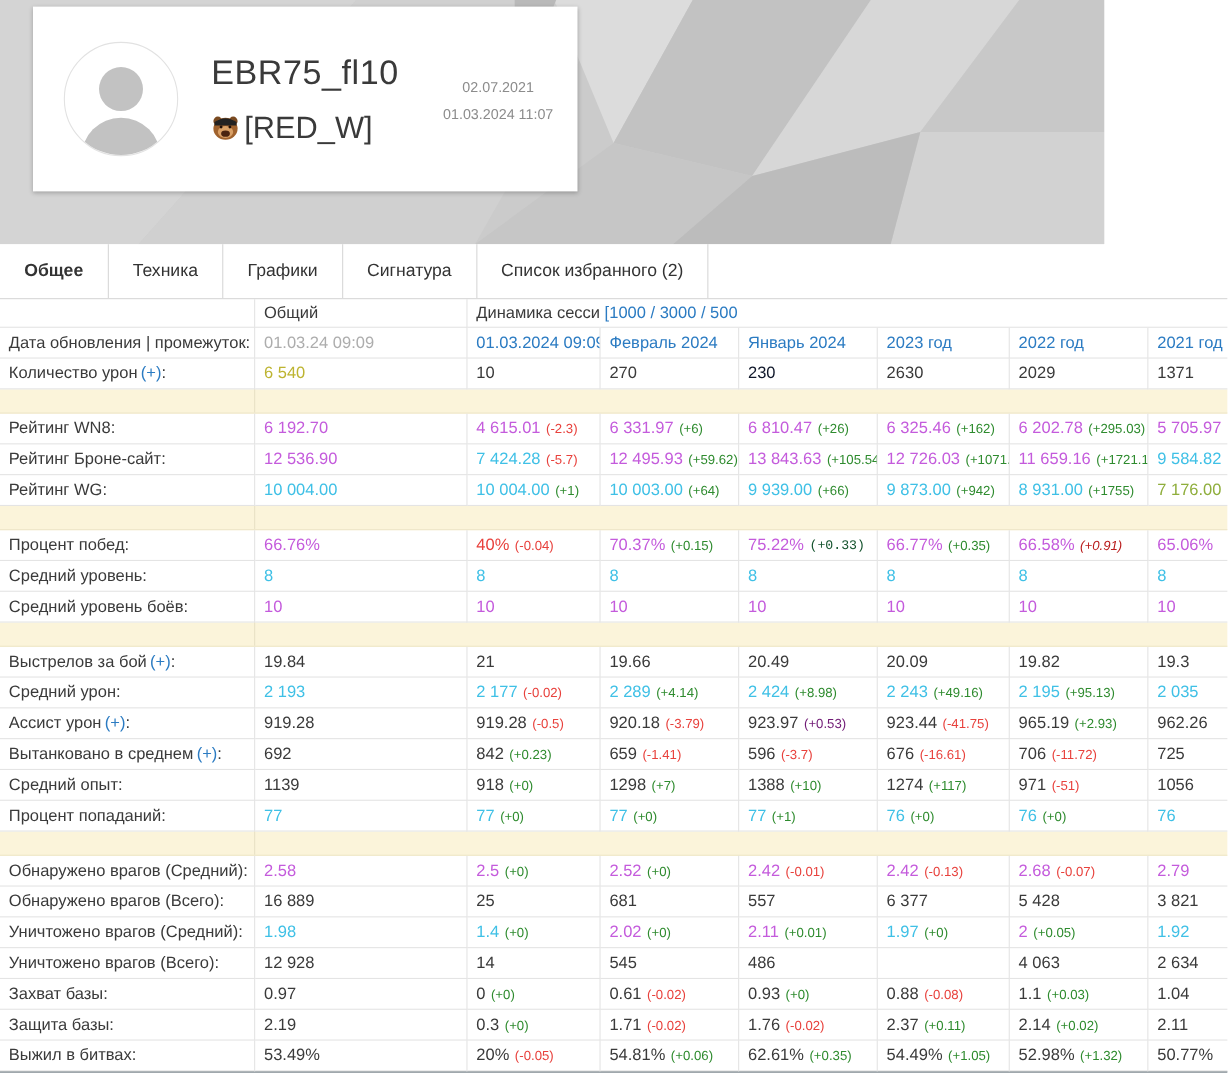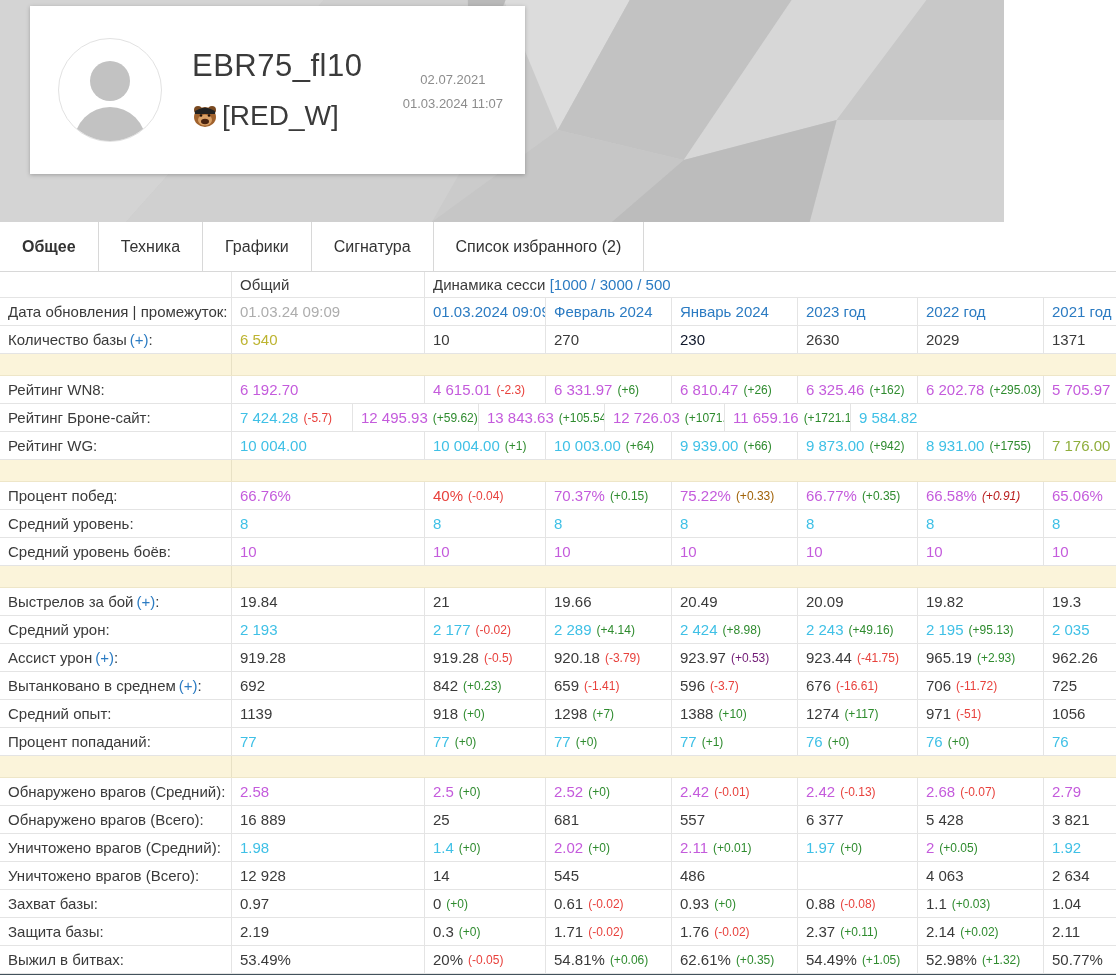--- a/index.html
+++ b/index.html
@@ -136,21 +136,21 @@
       <div class="cell c6">
         <a class="link">2022 год</a>
       </div>
       <div class="cell c7">
         <a class="link">2021 год</a>
       </div>
     </div>
   <div id="tbody">
       <div class="trow data-row">
         <div class="cell c0">
-          <span class="label-text">Количество базы</span>
+          <span class="label-text">Количество урон</span>
           <a class="plus">(+)</a>
           <span class="label-text">:</span>
         </div>
         <div class="cell c1">
           <span style="color: rgb(189, 180, 49);">6 540</span>
         </div>
         <div class="cell c2">
           <span style="color: rgb(58, 58, 58);">10</span>
         </div>
         <div class="cell c3">
@@ -203,20 +203,23 @@
         </div>
         <div class="cell c7">
           <span style="color: rgb(196, 91, 220);">5 705.97</span>
         </div>
       </div>
       <div class="trow data-row">
         <div class="cell c0">
           <span class="label-text">Рейтинг Броне-сайт</span>
           <span class="label-text">:</span>
         </div>
+        <div class="cell c1">
+          <span style="color: rgb(196, 91, 220);">12 536.90</span>
+        </div>
         <div class="cell c2">
           <span style="color: rgb(63, 192, 230);">7 424.28</span>
           <span class="delta" style="color: rgb(232, 65, 60);">(-5.7)</span>
         </div>
         <div class="cell c3">
           <span style="color: rgb(196, 91, 220);">12 495.93</span>
           <span class="delta" style="color: rgb(46, 139, 46);">(+59.62)</span>
         </div>
         <div class="cell c4">
           <span style="color: rgb(196, 91, 220);">13 843.63</span>
@@ -281,21 +284,21 @@
         <div class="cell c2">
           <span style="color: rgb(232, 65, 60);">40%</span>
           <span class="delta" style="color: rgb(232, 65, 60);">(-0.04)</span>
         </div>
         <div class="cell c3">
           <span style="color: rgb(196, 91, 220);">70.37%</span>
           <span class="delta" style="color: rgb(46, 139, 46);">(+0.15)</span>
         </div>
         <div class="cell c4">
           <span style="color: rgb(196, 91, 220);">75.22%</span>
-          <span class="delta" style="color: #a16207;">(+0.33)</span>
+          <span class="delta" style="color: #14532d; font-family: Liberation Mono, monospace;">(+0.33)</span>
         </div>
         <div class="cell c5">
           <span style="color: rgb(196, 91, 220);">66.77%</span>
           <span class="delta" style="color: rgb(46, 139, 46);">(+0.35)</span>
         </div>
         <div class="cell c6">
           <span style="color: rgb(196, 91, 220);">66.58%</span>
           <span class="delta" style="color: #b91c1c; font-style: italic;">(+0.91)</span>
         </div>
         <div class="cell c7">

